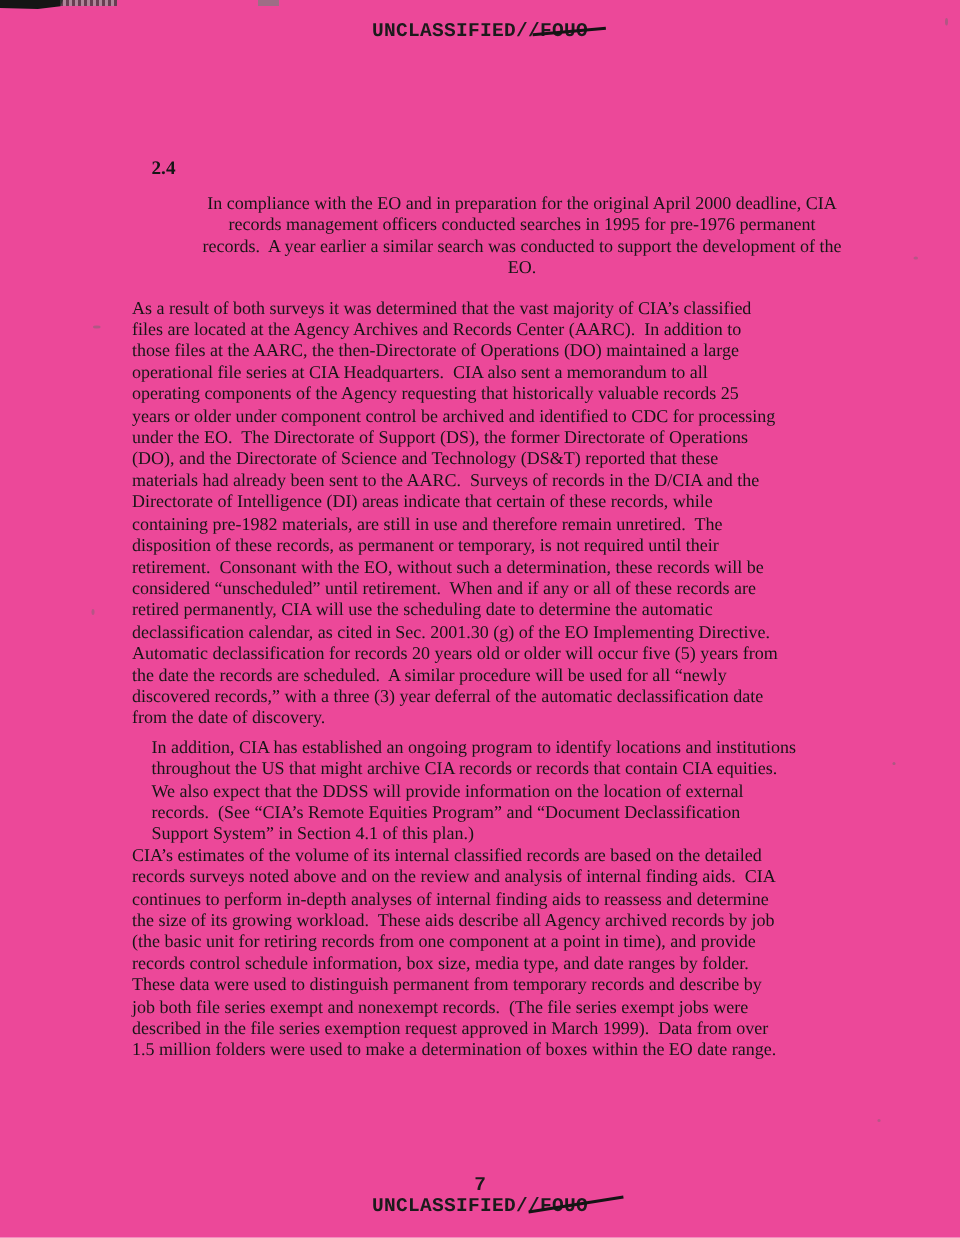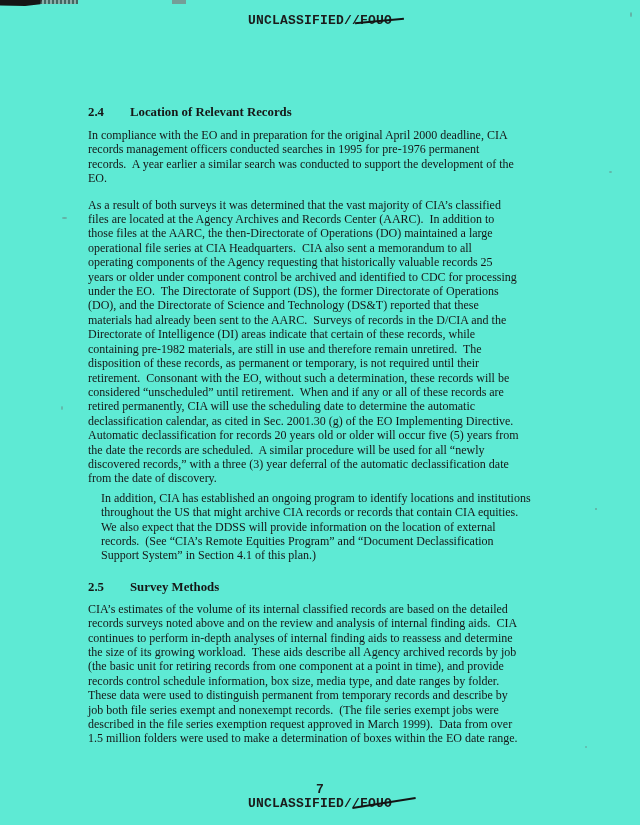--- a/index.html
+++ b/index.html
@@ -6,21 +6,21 @@
   body {
     width: 640px; height: 825px;
     background: #ffffff;
     font-family: "Liberation Serif", serif;
     color: #161616;
     position: relative;
     overflow: hidden;
   }
   .page {
     position: absolute; inset: 0;
-    background: #5eead4;
+    background: #ec4899;
   }
 
   
   .banner {
     position: absolute; left: 0; width: 100%;
     text-align: center;
     font-family: "Liberation Mono", monospace;
     font-weight: 700;
     font-size: 13px;
     letter-spacing: 0.2px;
@@ -59,27 +59,28 @@
     position: absolute; left: 88px; top: 105px; width: 520px;
     font-size: 12px;
     line-height: 14.4px;
   }
   .section-heading {
     display: flex;
     font-weight: 700;
     font-size: 12.8px;
     line-height: 15px;
     margin: 0 0 8px 0;
+    text-align: center;
   }
   .section-heading .num { width: 42px; flex: 0 0 42px; }
   .para {
     margin: 0;
     white-space: pre;        
   }
-  .para.p1 { margin-bottom: 12px; }
+  .para.p1 { margin-bottom: 12px; text-align: center; }
   .para.p2 { margin-bottom: 5px; }
   .para.p3 { margin-bottom: 0; margin-left: 13px; }
   .section-heading.second { margin-top: 17px; margin-bottom: 7px; }
 
   
   .artifact { position: absolute; pointer-events: none; }
   .scan-bar-black {
     left: 0; top: 0; width: 42px; height: 6px;
     background: #151515;
     clip-path: polygon(0 0, 100% 0, 96% 70%, 60% 100%, 0 90%);
@@ -114,21 +115,20 @@
   <div class="artifact speck speck5"></div>
   <div class="artifact speck speck6"></div>
   <div class="artifact speck speck7"></div>
 
   <div class="banner banner-top"><span>UNCLASSIFIED//</span><span class="struck"><span>FOUO</span><span class="strike-line"></span></span></div>
 
   <div class="content">
 
     <div class="section-heading">
       <span class="num">2.4</span>
-      <span class="ttl">Location of Relevant Records</span>
     </div>
 
     <p class="para p1">In compliance with the EO and in preparation for the original April 2000 deadline, CIA
 records management officers conducted searches in 1995 for pre-1976 permanent
 records.  A year earlier a similar search was conducted to support the development of the
 EO.</p>
     <p class="para p2">As a result of both surveys it was determined that the vast majority of CIA’s classified
 files are located at the Agency Archives and Records Center (AARC).  In addition to
 those files at the AARC, the then-Directorate of Operations (DO) maintained a large
 operational file series at CIA Headquarters.  CIA also sent a memorandum to all
@@ -147,24 +147,20 @@
 Automatic declassification for records 20 years old or older will occur five (5) years from
 the date the records are scheduled.  A similar procedure will be used for all “newly
 discovered records,” with a three (3) year deferral of the automatic declassification date
 from the date of discovery.</p>
     <p class="para p3">In addition, CIA has established an ongoing program to identify locations and institutions
 throughout the US that might archive CIA records or records that contain CIA equities.
 We also expect that the DDSS will provide information on the location of external
 records.  (See “CIA’s Remote Equities Program” and “Document Declassification
 Support System” in Section 4.1 of this plan.)</p>
 
-    <div class="section-heading second">
-      <span class="num">2.5</span>
-      <span class="ttl">Survey Methods</span>
-    </div>
 
     <p class="para p4">CIA’s estimates of the volume of its internal classified records are based on the detailed
 records surveys noted above and on the review and analysis of internal finding aids.  CIA
 continues to perform in-depth analyses of internal finding aids to reassess and determine
 the size of its growing workload.  These aids describe all Agency archived records by job
 (the basic unit for retiring records from one component at a point in time), and provide
 records control schedule information, box size, media type, and date ranges by folder.
 These data were used to distinguish permanent from temporary records and describe by
 job both file series exempt and nonexempt records.  (The file series exempt jobs were
 described in the file series exemption request approved in March 1999).  Data from over

